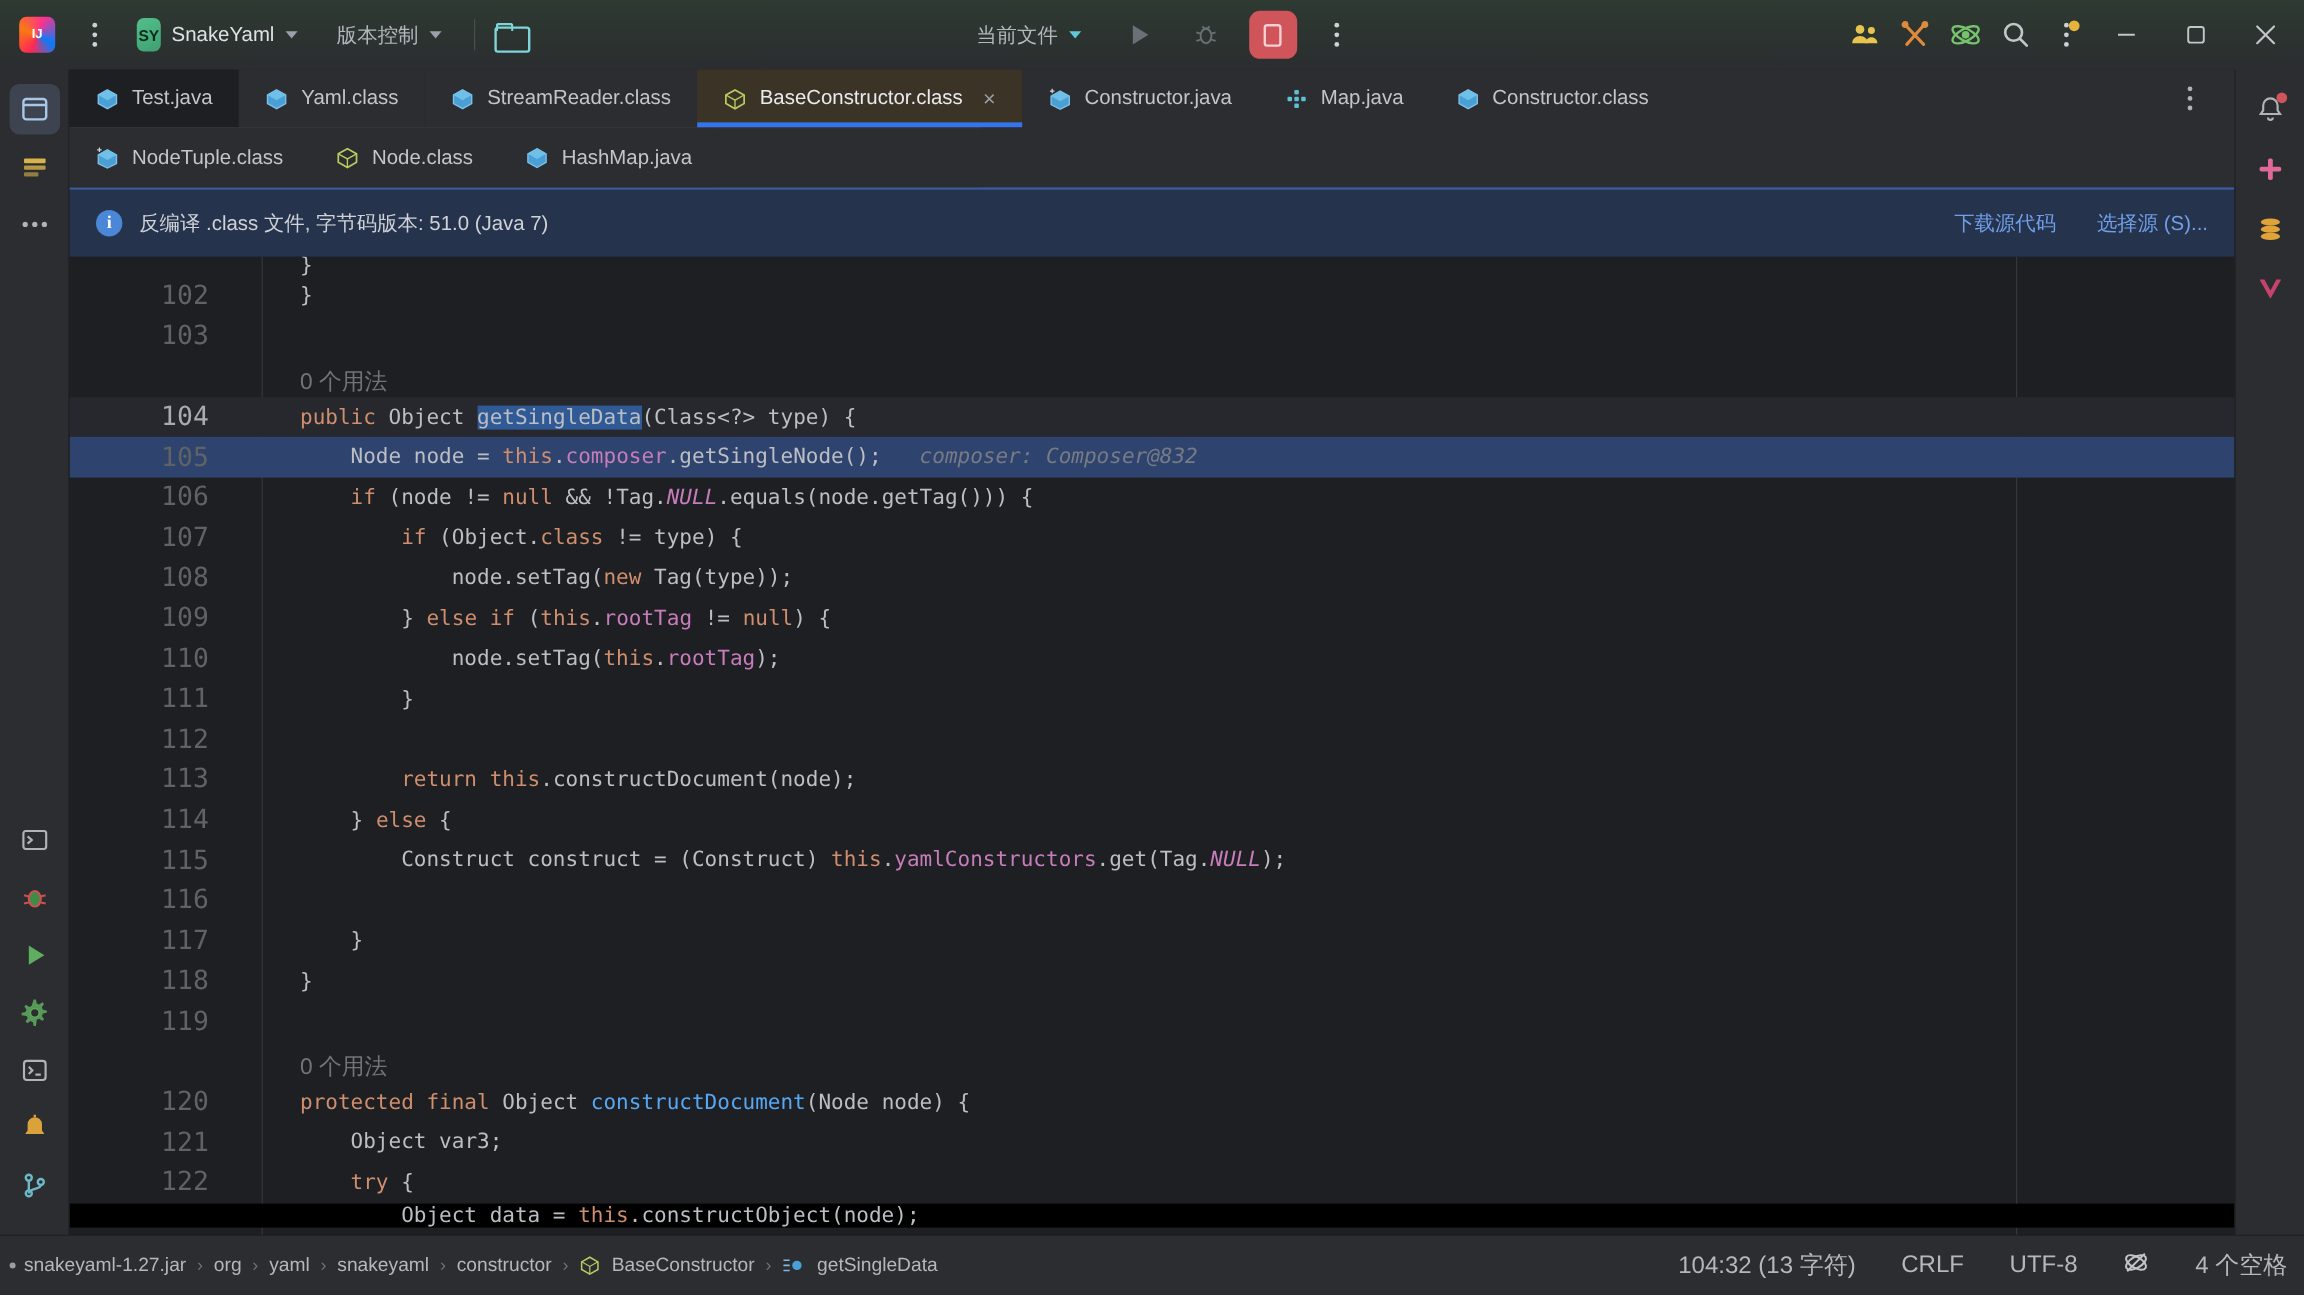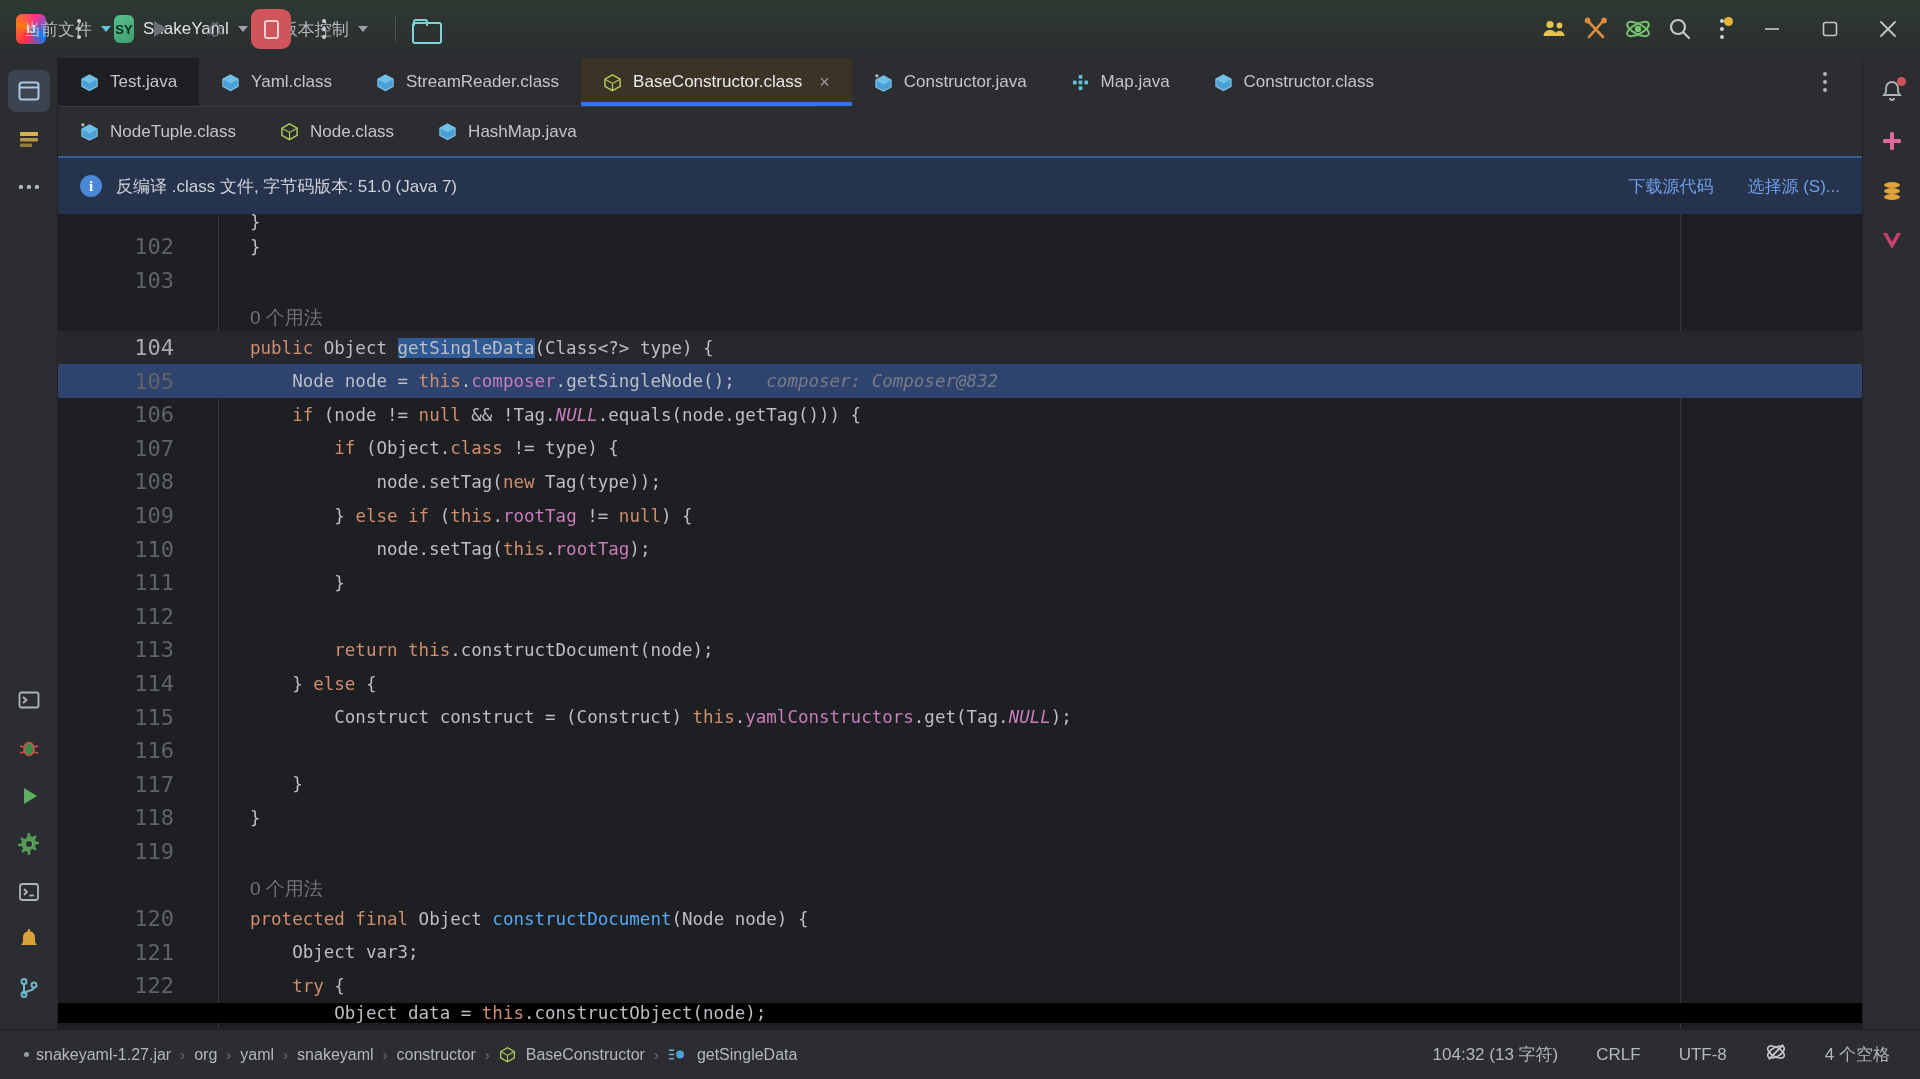--- a/index.html
+++ b/index.html
@@ -44,21 +44,21 @@
 
   .tb-sep { width: 1px; height: 26px; background: #4a4d53; margin: 0 16px; }
 
   .folder-ico { width: 26px; height: 21px; position: relative; cursor: pointer; }
   .folder-ico::before { content:""; position:absolute; left:0; top:3px; width:26px; height:18px;
     border:2px solid #7fd4d9; border-radius:3px; }
   .folder-ico::after { content:""; position:absolute; left:1px; top:0px; width:11px; height:5px;
     border:2px solid #7fd4d9; border-bottom:none; border-radius:3px 3px 0 0; }
 
   .tb-center { position: absolute; left: 12px; right: 0; display: flex; align-items: center;
-    gap: 16px; pointer-events: none; }
+    justify-content: center; gap: 16px; pointer-events: none; }
   .tb-center > * { pointer-events: auto; }
   .runcfg { display:flex; align-items:center; gap:9px; padding:6px 12px; border-radius:7px;
     color:#b4b7bd; font-size:17px; cursor:pointer; }
   .ticon { width: 40px; height: 40px; display:flex; align-items:center; justify-content:center;
     border-radius: 7px; cursor: pointer; }
   .play-tri { width:0;height:0;border-left:13px solid #6b6f76; border-top:8px solid transparent;
     border-bottom:8px solid transparent; margin-left:3px; }
   .stop-btn { width: 40px; height: 40px; border-radius: 9px; background: #d0555a;
     display:flex; align-items:center; justify-content:center; cursor:pointer; }
   .stop-sq { width: 15px; height: 19px; border: 2px solid #f3d0d2; border-radius: 3px; }
@@ -139,26 +139,26 @@
   .hint { color: #787b85; font-style: italic; }
   .sel { background: #2f5a96; }
   .pun { color: #bcbec4; }
 
   
   .subline { position:absolute; top:0; bottom:0; width:1px; background:#34373c; }
   .scrollmarks { position:absolute; right:8px; width:22px; }
 
   
   .status { height: 50px; flex: 0 0 50px; background: #2b2d30; display: flex; align-items: center;
-    padding: 0 24px; gap: 0; border-top: 1px solid #1f2124; }
+    padding: 0 8px; gap: 0; border-top: 1px solid #1f2124; }
   .crumb { display:flex; align-items:center; gap:10px; color:#b4b7bd; font-size:16px;
     padding: 4px 7px; border-radius:5px; cursor:pointer; }
   .crumb-sep { color:#6f7279; font-size:15px; padding: 0 2px; }
   .status-right { margin-left:auto; display:flex; align-items:center; gap: 26px;
-    color:#b4b7bd; font-size:17px; }
+    color:#b4b7bd; font-size:20px; }
   .sr-item { cursor:pointer; padding: 4px 6px; border-radius:5px; }
 
   .dot-small { width:5px; height:5px; background:#9a9da3; border-radius:50%; }
 </style>
 </head>
 <body>
 
 <div id="app">
 
   <div class="titlebar">

